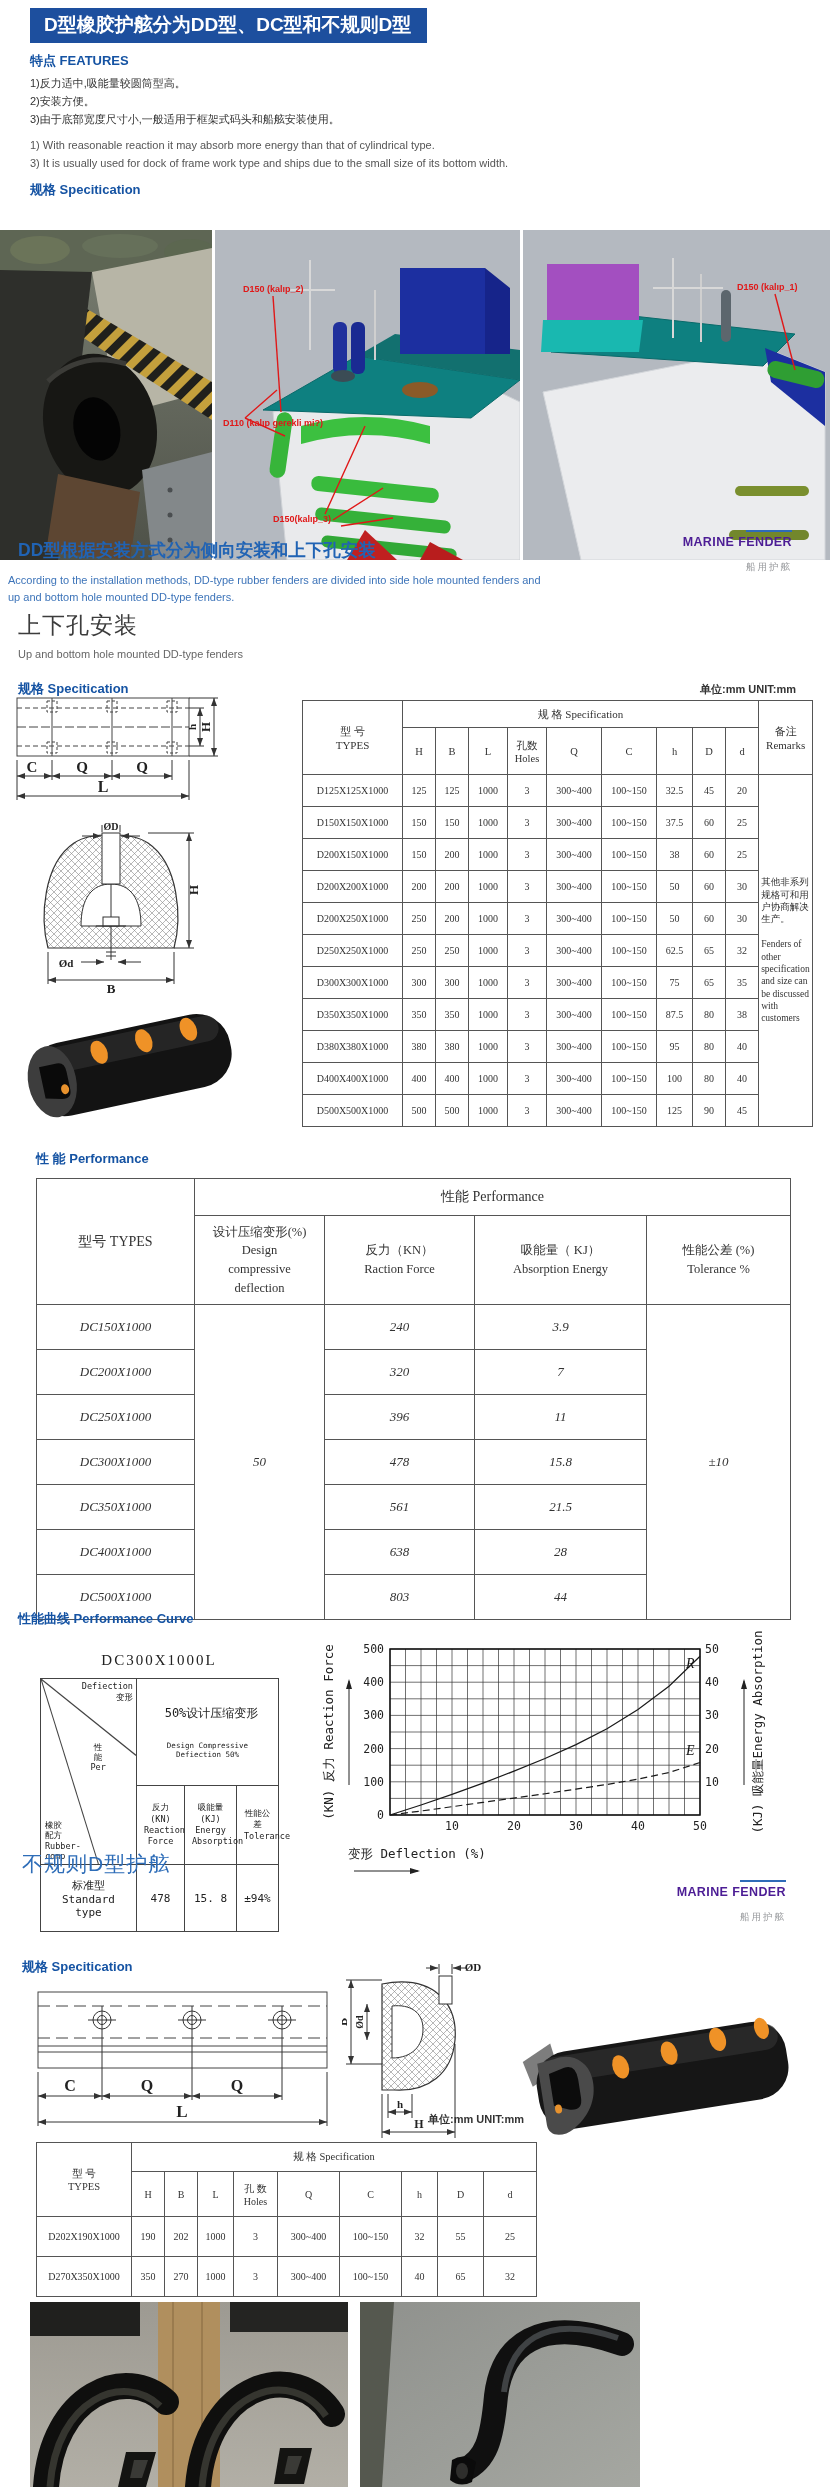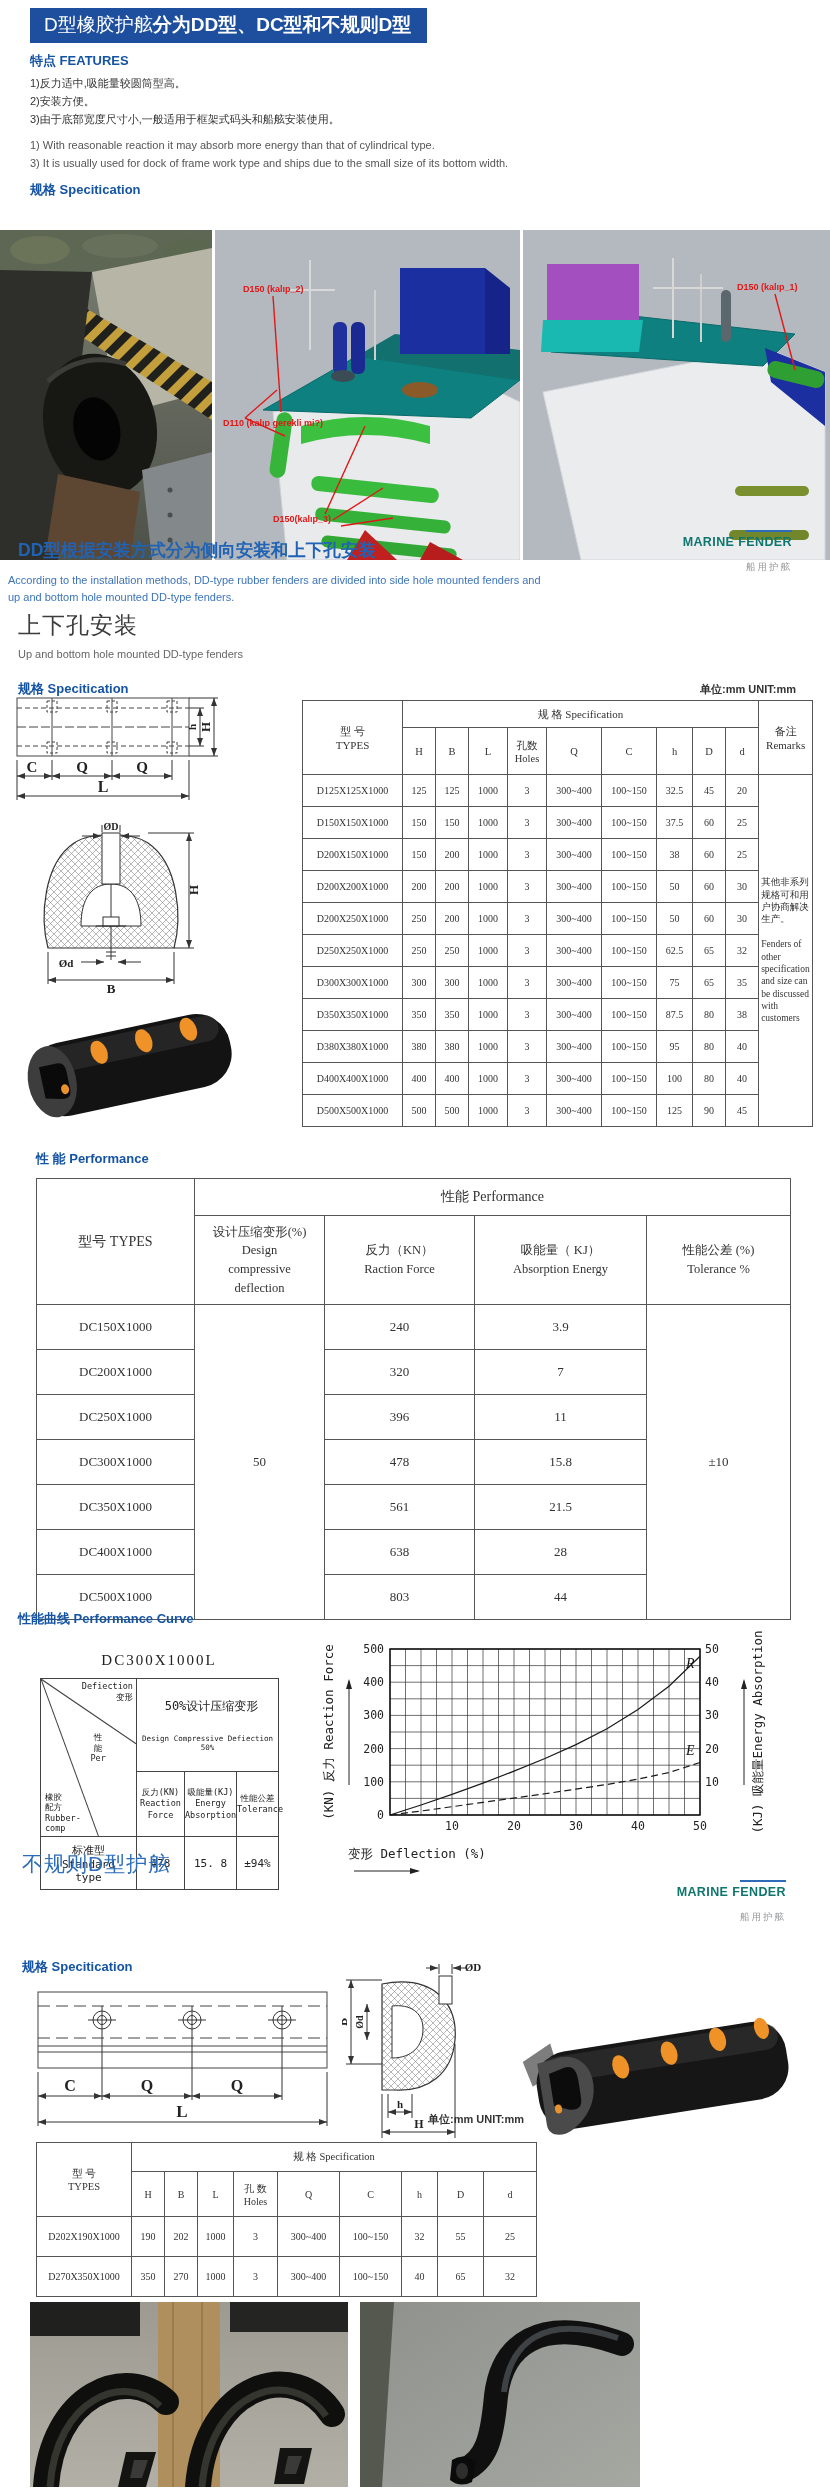--- a/index.html
+++ b/index.html
@@ -2,59 +2,59 @@
 <html><head>
 <meta charset="utf-8">
 <style>
   html,body{margin:0;padding:0;background:#fafafa;}
   body{font-family:"Liberation Sans",sans-serif;color:#333;}
   .page{position:relative;width:830px;height:2492px;background:#fff;margin:0 auto;overflow:hidden;outline:1px solid #e8e8e8;}
   .abs{position:absolute;}
 
   
   .banner{background:#1d4f9e;color:#fff;padding:6px 16px 7px 14px;font-size:19px;line-height:22px;}
-  .banner .b1{font-weight:normal;}
+  .banner .b1{font-weight:bold;}
   .banner .b2{font-weight:600;}
   .h-blue-sm{font-size:13px;font-weight:bold;color:#1553a3;}
   .feat-zh{font-size:11px;color:#333;line-height:18px;}
   .feat-en{font-size:11px;color:#555;line-height:18px;}
   .dd-heading{font-size:17.5px;font-weight:600;color:#2063b4;}
   .dd-desc{font-size:11px;color:#3d74b9;line-height:17px;width:545px;}
   .updown{font-size:23px;font-weight:400;color:#3c3c3c;letter-spacing:1px;}
   .sub-desc{font-size:11px;color:#666;}
   .unit{font-size:11px;font-weight:600;color:#333;}
   .irr-heading{font-size:21px;font-weight:400;color:#2e6db8;letter-spacing:1px;}
 
   
   .logo{text-align:right;}
   .logo-line{width:46px;height:2px;background:#2e6bb8;margin:0 0 3px auto;}
-  .logo-name{font-size:12.5px;font-weight:bold;color:#0f766e;letter-spacing:.4px;}
+  .logo-name{font-size:12.5px;font-weight:bold;color:#4c1d95;letter-spacing:.4px;}
   .logo-sub{font-size:9.5px;color:#97999c;letter-spacing:2px;margin-top:12px;}
 
   
   table.spec{border-collapse:collapse;font-family:"Liberation Serif",serif;text-align:center;table-layout:fixed;}
   table.spec th,table.spec td{border:1px solid #555;white-space:pre-line;font-weight:normal;padding:1px 2px;}
   table.dd{width:510px;font-size:10px;}
   table.dd thead tr.r1 th{height:24px;font-size:11px;}
   table.dd thead tr.r2 th{height:44px;font-size:10.5px;}
   table.dd tbody td{height:29px;}
   td.remarks{font-size:9.5px;text-align:left;vertical-align:middle;line-height:1.3;padding:2px 3px;}
   table.perf{width:754px;font-size:13px;}
   table.perf thead tr.r1 th{height:34px;font-size:14px;}
   table.perf thead tr.r2 th{height:86px;font-size:12.5px;line-height:1.5;}
-  table.perf tbody td{height:42px;}
+  table.perf tbody td{height:42px;font-style:italic;}
   table.irr{width:500px;font-size:10px;}
   table.irr thead tr.r1 th{height:26px;font-size:10.5px;}
   table.irr thead tr.r2 th{height:42px;font-size:10px;}
   table.irr tbody td{height:37px;}
 
   
   .curve-title{font-family:Liberation Serif, serif;font-size:15px;letter-spacing:2px;text-align:center;color:#222;}
   table.ctable{border-collapse:collapse;width:238px;table-layout:fixed;font-family:"DejaVu Sans Mono",monospace;color:#222;}
-  table.ctable td{border:1.4px solid #444;text-align:center;white-space:pre-line;padding:0;}
+  table.ctable td{border:1.4px solid #444;text-align:center;white-space:pre-line;padding:7px;}
   td.corner{position:relative;height:126px;padding:0;}
   .corner .diag{position:absolute;inset:0;width:100%;height:100%;}
   .c-top{position:absolute;top:2px;right:3px;font-size:8.5px;text-align:right;line-height:1.25;}
   .c-mid{position:absolute;top:34%;left:52%;font-size:8.5px;line-height:1.2;}
   .c-bot{position:absolute;bottom:3px;left:4px;font-size:8.5px;text-align:left;line-height:1.2;}
   .cg-zh{font-size:12px;margin-left:8px;}
   .cg-en{font-size:7.5px;}
   tr.chead td{font-size:8.5px;height:64px;line-height:1.35;}
   tr.cdata td{font-size:11px;height:52px;}
 

